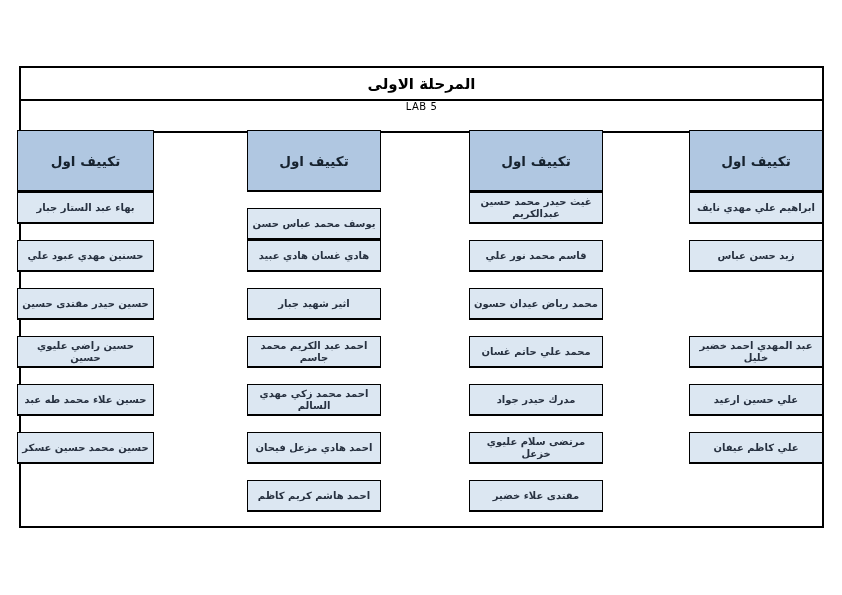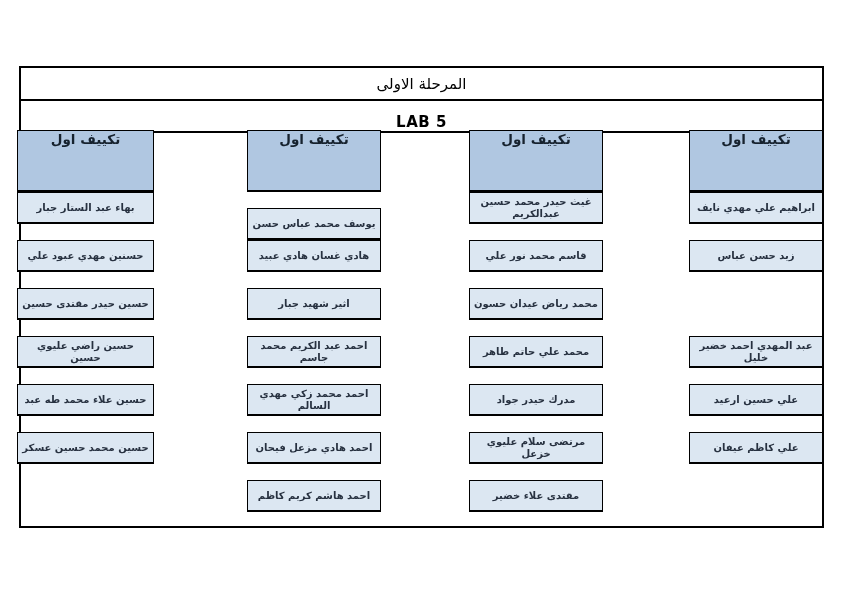--- a/index.html
+++ b/index.html
@@ -12,39 +12,39 @@
     color:#000;
   }
   
   .outer-table{
     position:absolute;left:19px;top:66px;width:805px;height:462px;
     border:2px solid #000;box-sizing:border-box;background:#fff;
   }
   .title-row{
     height:31px;border-bottom:2px solid #000;
     display:flex;align-items:center;justify-content:center;
-    font-weight:normal;font-size:15px;
+    font-weight:bold;font-size:15px;
   }
   .lab-row{
     height:30px;border-bottom:2px solid #000;
-    display:flex;align-items:flex-end;justify-content:center;
-    font-weight:bold;font-size:15px;
+    display:flex;align-items:flex-start;justify-content:center;
+    font-weight:normal;font-size:10px;
     letter-spacing:.5px;
   }
   
   .column{position:absolute;top:130px;width:134px;}
   .col-a{left:17px;width:137px;}
   .col-b{left:247px;}
   .col-c{left:469px;}
   .col-d{left:689px;}
   .col-header{
     height:62px;background:#b0c7e1;
     border:1.8px solid #000;border-bottom-width:2.4px;
     box-sizing:border-box;
-    display:flex;justify-content:center;
+    display:flex;align-items:center;justify-content:center;
     font-weight:bold;font-size:13.5px;color:#16222e;
   }
   .slot{
     height:32px;background:#dce7f2;
     border:1.4px solid #000;border-bottom-width:2.4px;
     box-sizing:border-box;margin-top:16px;
     display:flex;align-items:center;justify-content:center;
     font-size:10px;font-weight:bold;color:#273140;
     text-align:center;line-height:1.15;padding:1px 3px;overflow:hidden;
   }
@@ -123,21 +123,21 @@
     <div class="slot first">
         <span dir="rtl">غيث حيدر محمد حسين عبدالكريم</span>
       </div>
     <div class="slot">
         <span dir="rtl">قاسم محمد نور علي</span>
       </div>
     <div class="slot">
         <span dir="rtl">محمد رياض عيدان حسون</span>
       </div>
     <div class="slot">
-        <span dir="rtl">محمد علي حاتم طاهر</span>
+        <span dir="rtl">محمد علي حاتم غسان</span>
       </div>
     <div class="slot">
         <span dir="rtl">مدرك حيدر جواد</span>
       </div>
     <div class="slot">
         <span dir="rtl">مرتضى سلام عليوي خزعل</span>
       </div>
     <div class="slot">
         <span dir="rtl">مقتدى علاء خضير</span>
       </div>

